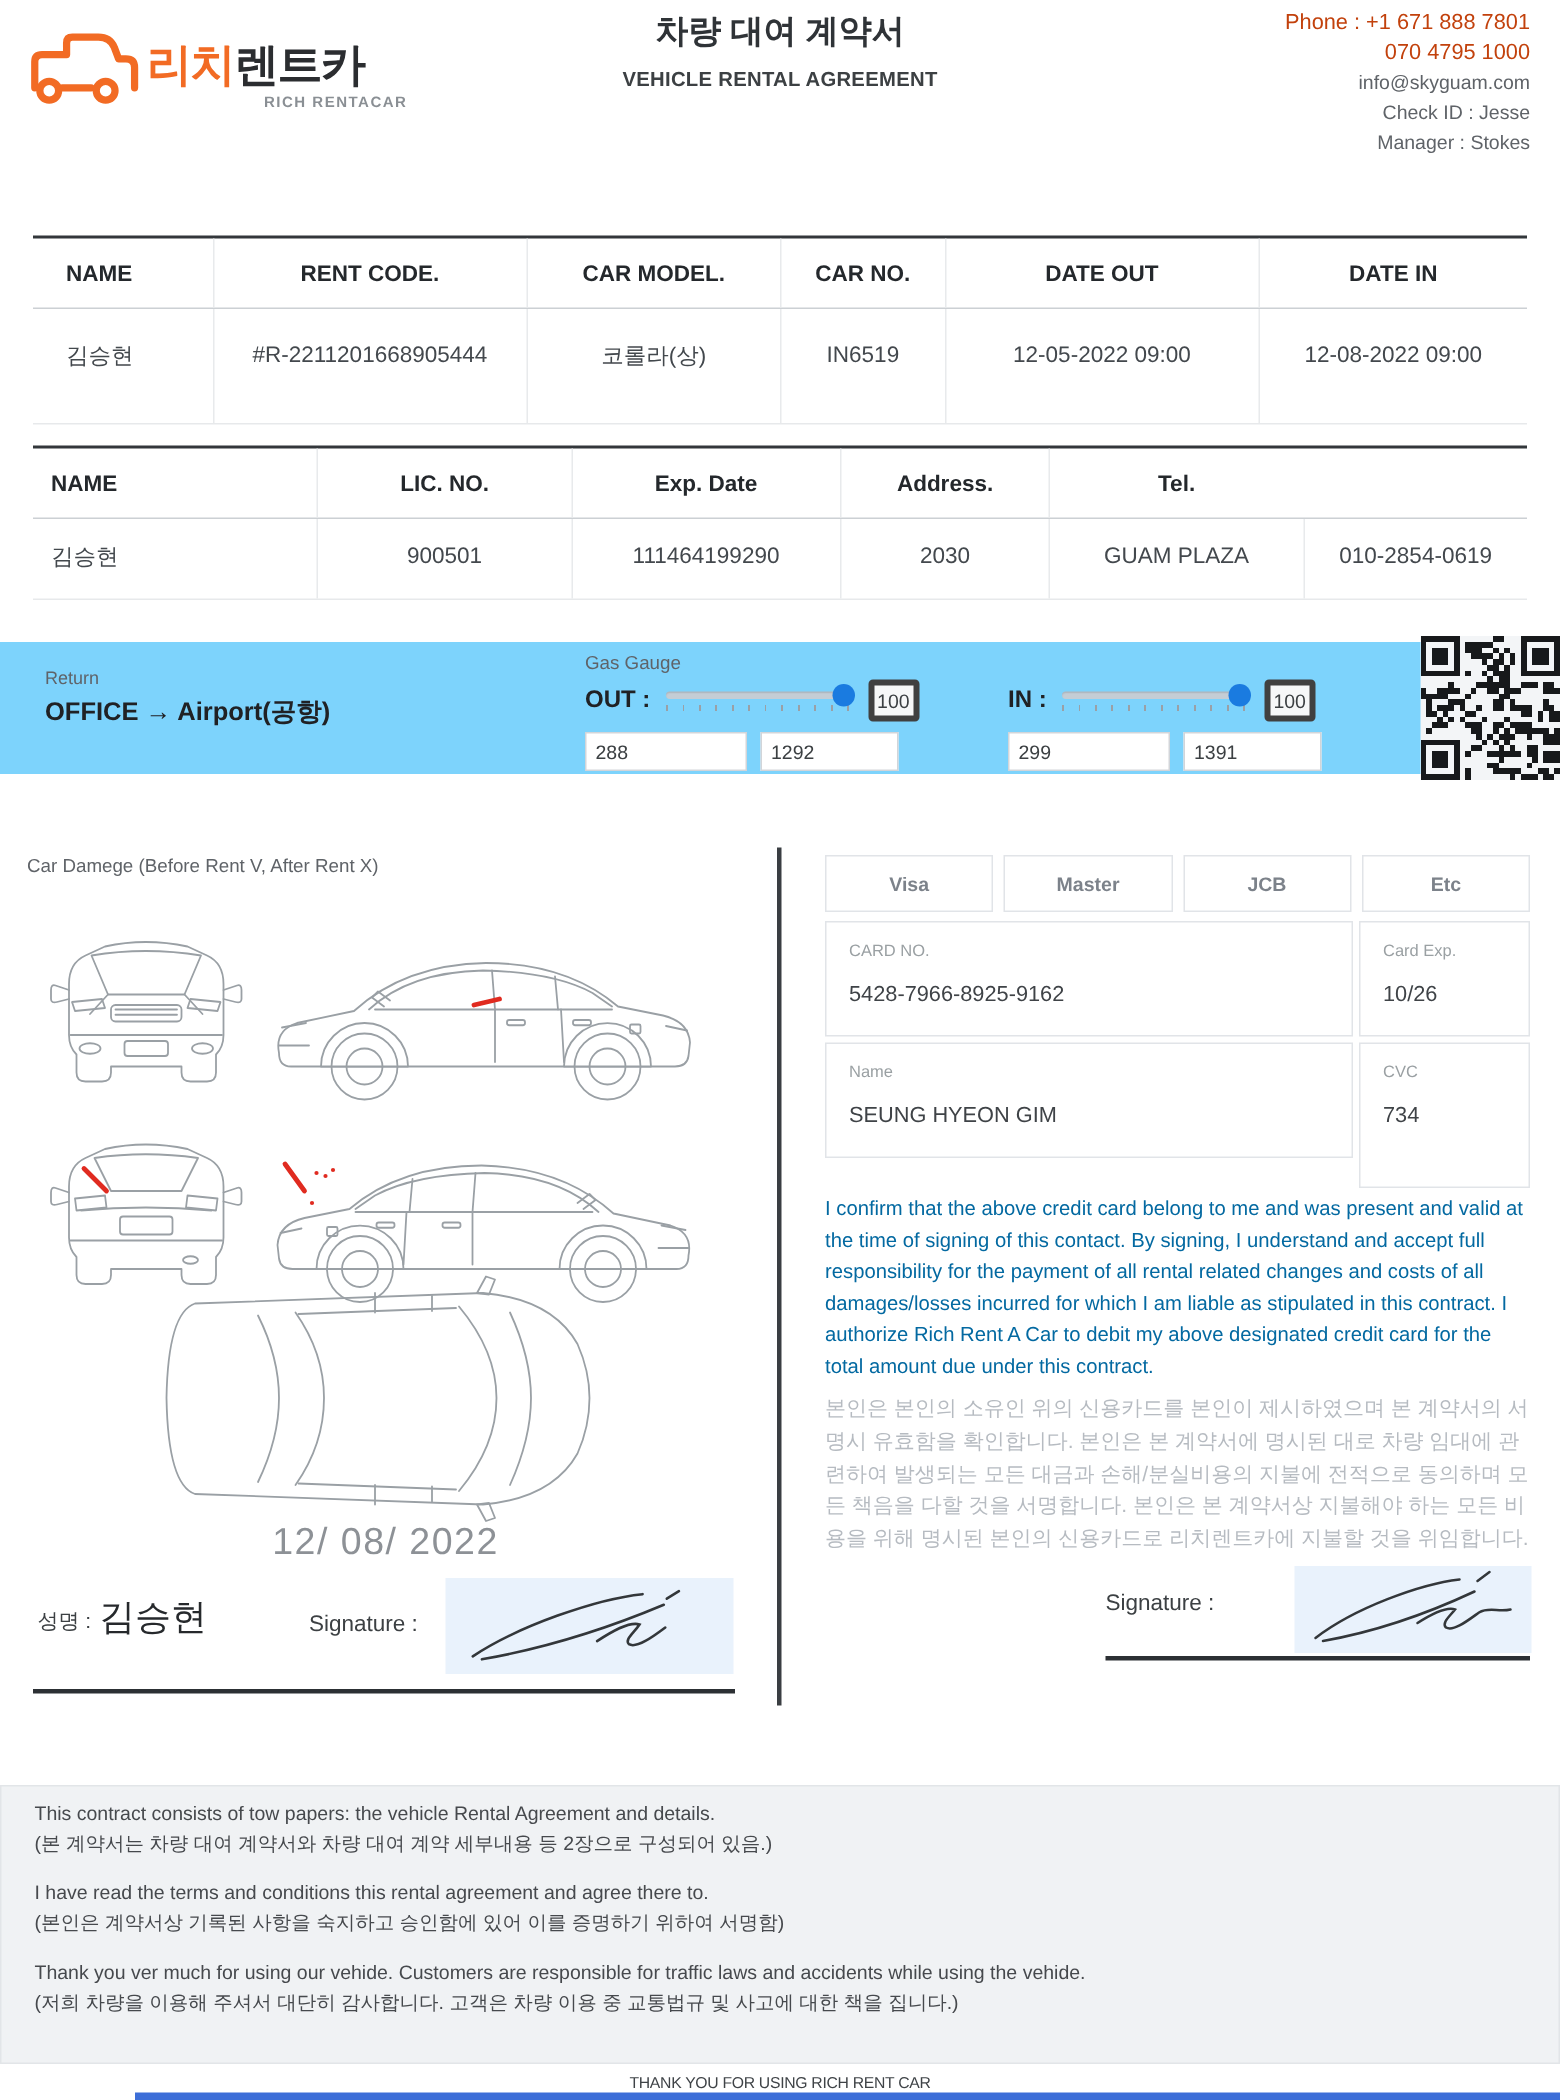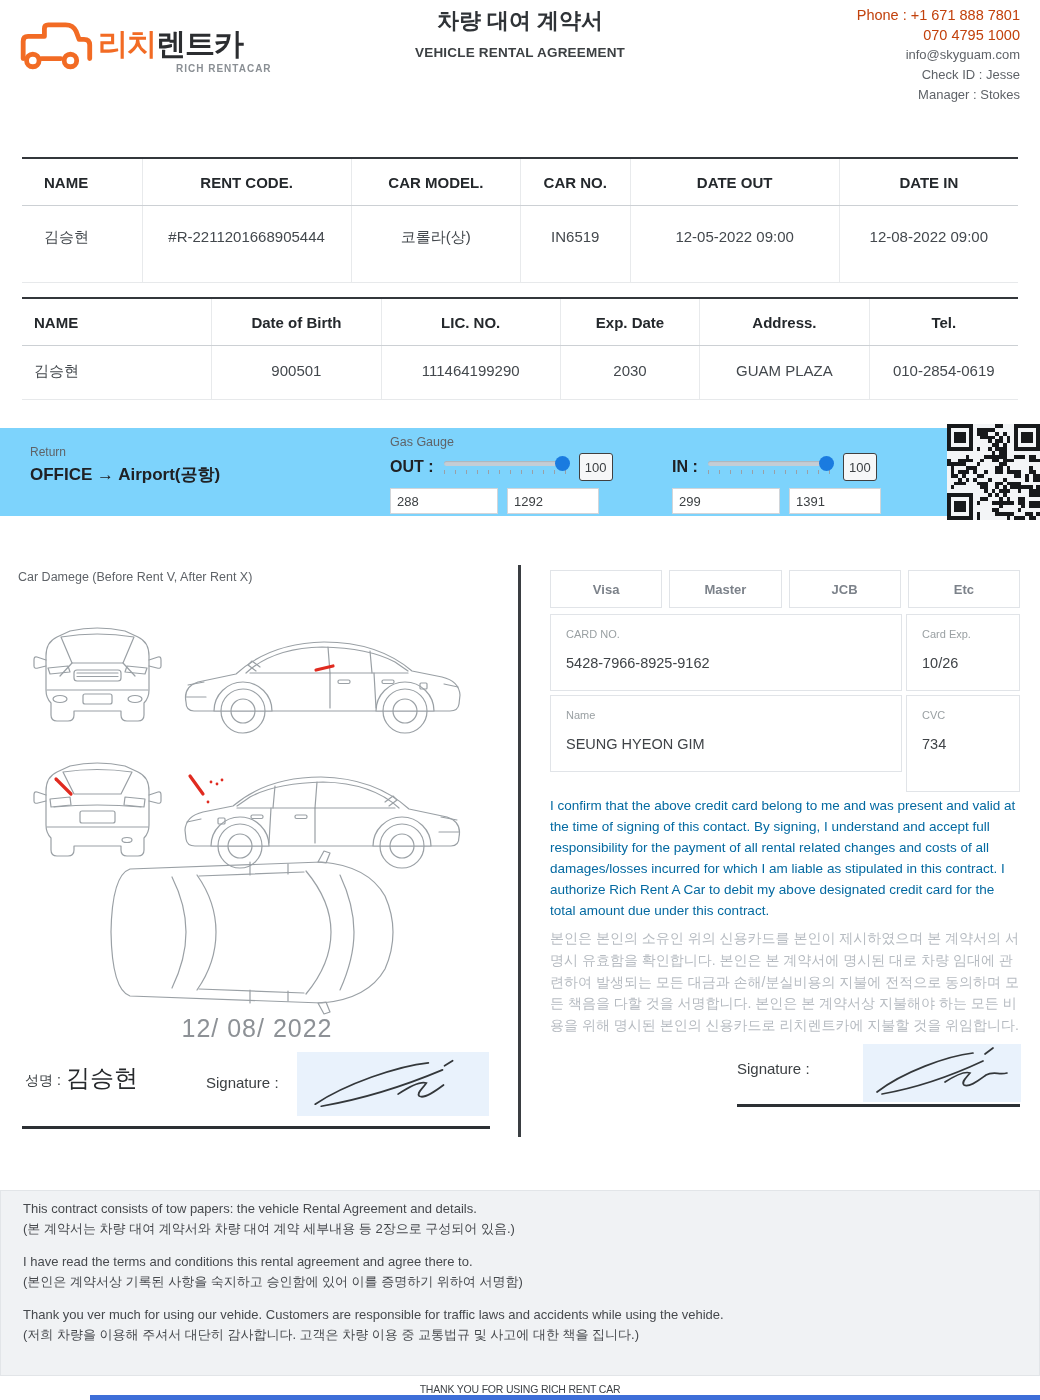--- a/index.html
+++ b/index.html
@@ -42,21 +42,21 @@
   .return-label { font-size:12px; color:#5f6368; }
   .return-route { font-size:17px; font-weight:700; color:#202124; margin-top:4px; }
   .gas-label { position:absolute; left:390px; top:7px; font-size:12.5px; color:#5f6368; }
   .gauge { position:absolute; top:25px; display:flex; align-items:center; }
   .gauge-out { left:390px; } .gauge-in { left:672px; }
   .gauge-name { font-size:16px; font-weight:700; color:#202124; margin-right:10px; }
   .slider { position:relative; width:122px; }
   .track { height:5px; background:#c4cdd5; border-radius:3px; box-shadow:inset 0 1px 1px rgba(0,0,0,.12); }
   .thumb { position:absolute; right:-4px; top:-5px; width:15px; height:15px; border-radius:50%; background:#1a7be0; }
   .ticks { height:4px; margin-top:4px; background:repeating-linear-gradient(90deg,#9aa0a6 0 1px,transparent 1px 11px); }
-  .val-box { width:34px; height:28px; border:1px solid #404040; border-radius:3px; background:#f6f7f8; margin-left:13px;
+  .val-box { width:34px; height:28px; border:4px solid #404040; border-radius:3px; background:#f6f7f8; margin-left:13px;
              display:flex; align-items:center; justify-content:center; font-size:13px; color:#3c4043; }
   .gauge-inputs { position:absolute; top:60px; display:flex; gap:9px; }
   .gi-out { left:390px; } .gi-in { left:672px; }
   .g-input { height:26px; background:#fff; border:1px solid #d2d5d9; font-size:13px; color:#3c4043; padding:4px 6px; line-height:18px; }
   .w86 { width:108px; } .w92 { width:92px; }
   .qr { position:absolute; right:0; top:-4px; width:93px; height:96px; background:#f3f5f7; }
 
   
   .damage-label { position:absolute; left:18px; top:570px; font-size:12.5px; color:#5f6368; }
   .divider { position:absolute; left:518px; top:565px; width:3px; height:572px; background:#3a3e42; }
@@ -148,21 +148,20 @@
       <div class="cell">코롤라(상)</div>
       <div class="cell">IN6519</div>
       <div class="cell">12-05-2022 09:00</div>
       <div class="cell">12-08-2022 09:00</div>
     </div>
   </div>
 
   <div class="tbl t2" style="top:297px;">
     <div class="tbl-row tbl-head">
       <div class="cell">NAME</div>
-      <div class="cell">Date of Birth</div>
       <div class="cell">LIC. NO.</div>
       <div class="cell">Exp. Date</div>
       <div class="cell">Address.</div>
       <div class="cell">Tel.</div>
     </div>
     <div class="tbl-row tbl-body">
       <div class="cell">김승현</div>
       <div class="cell">900501</div>
       <div class="cell">111464199290</div>
       <div class="cell">2030</div>

